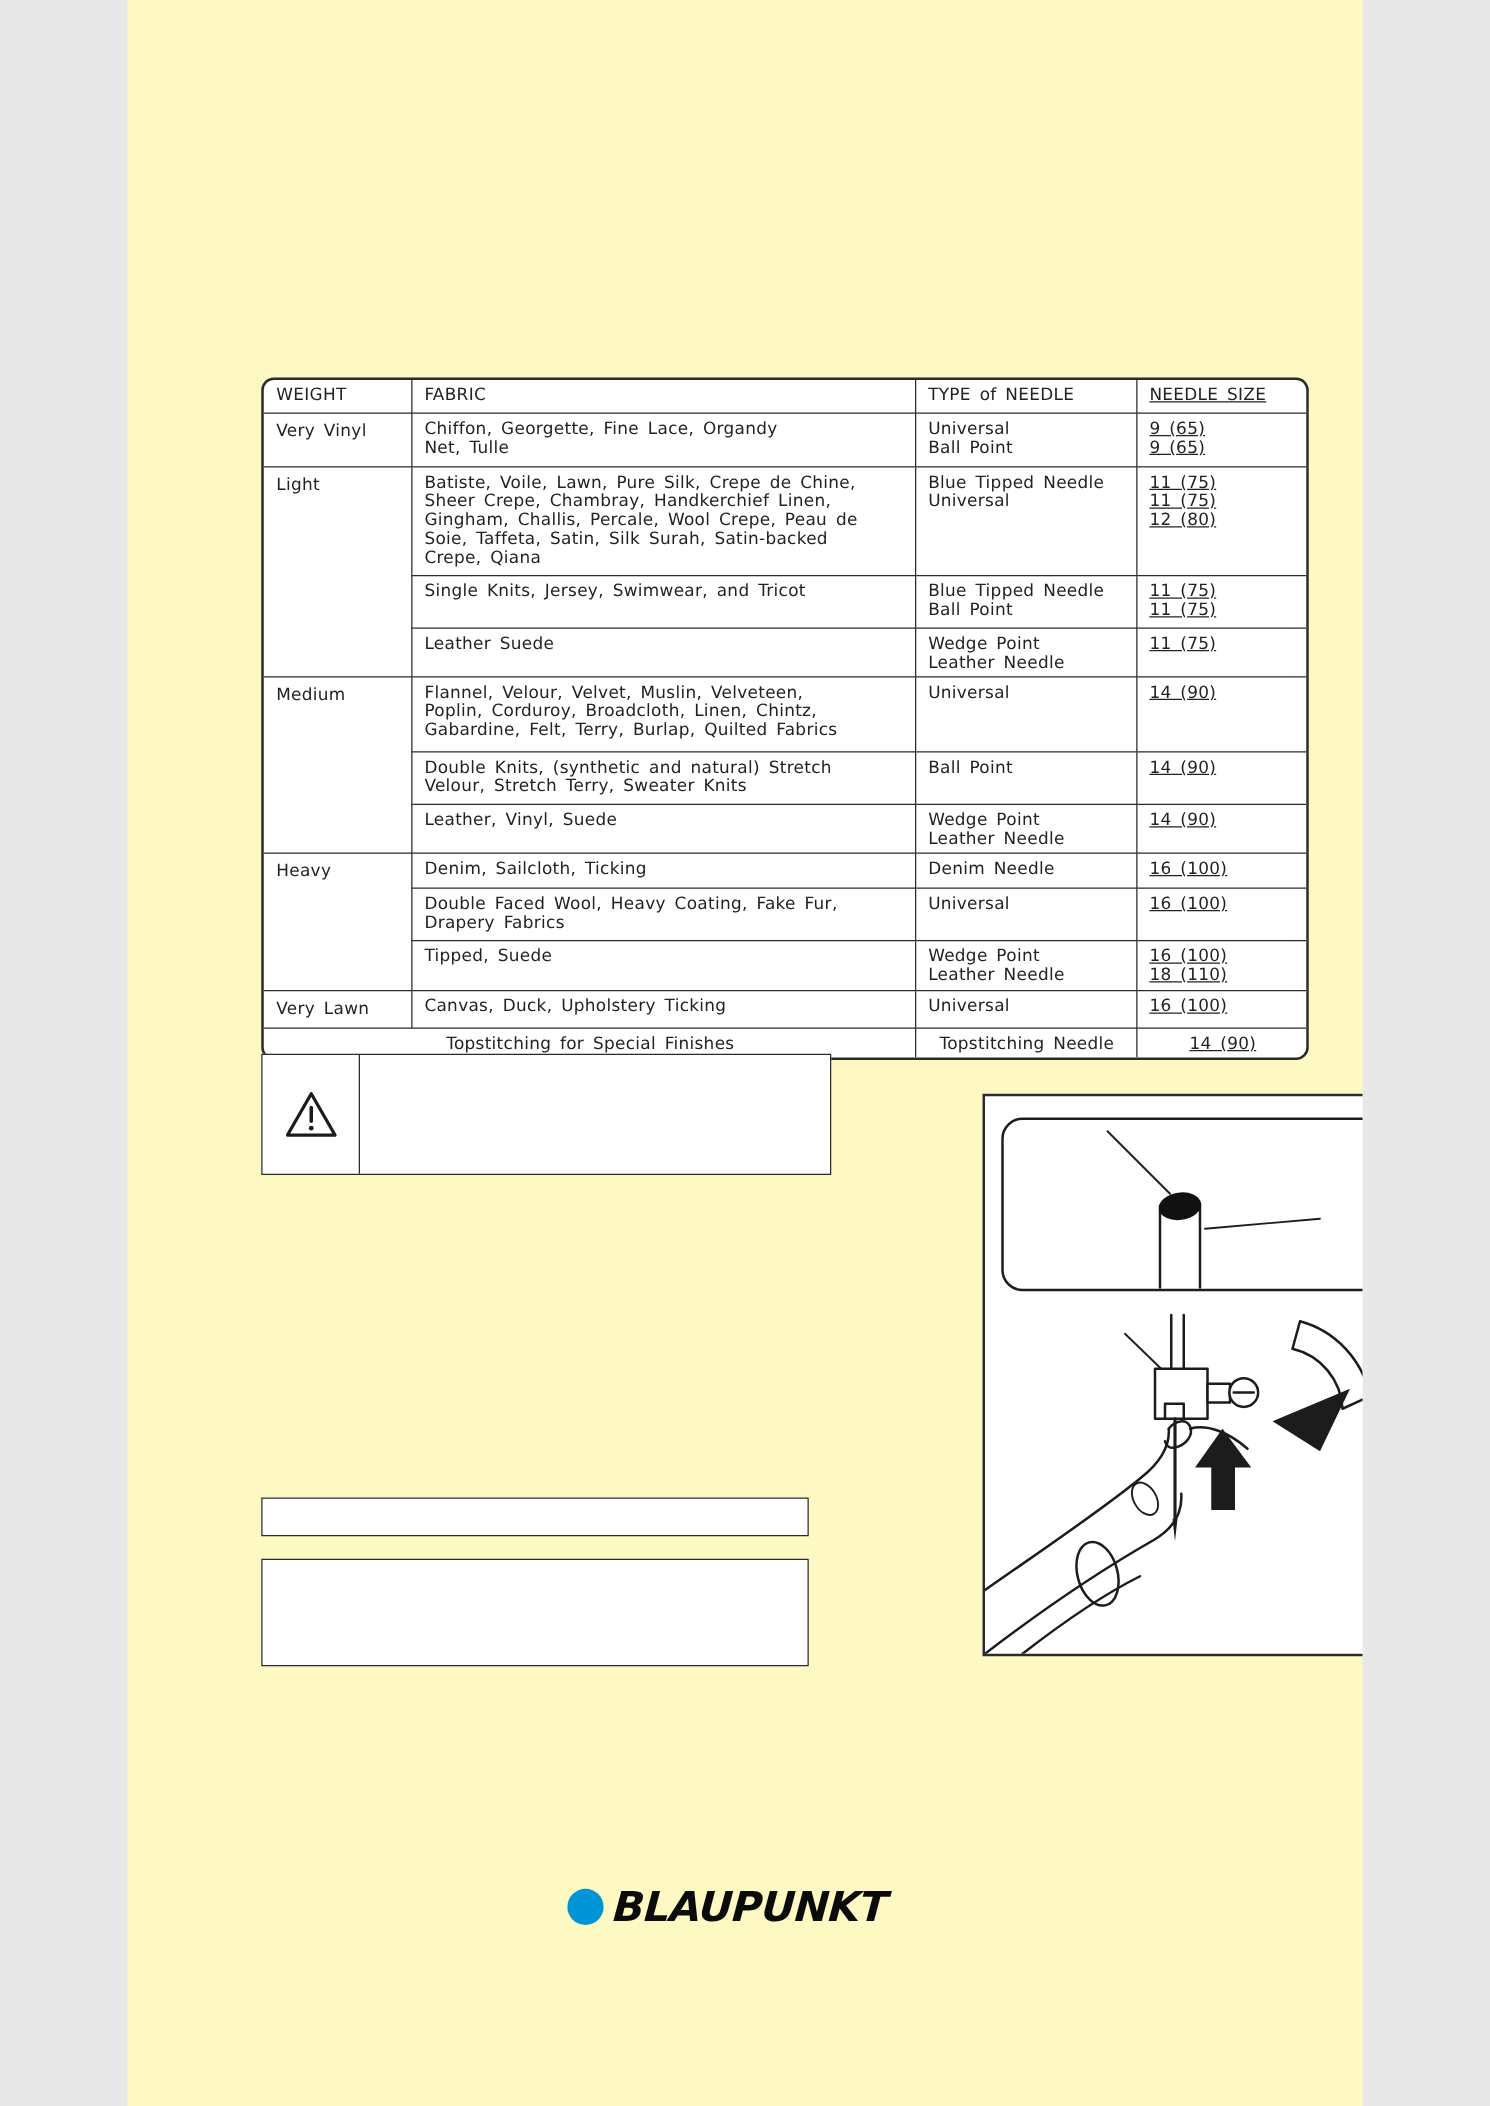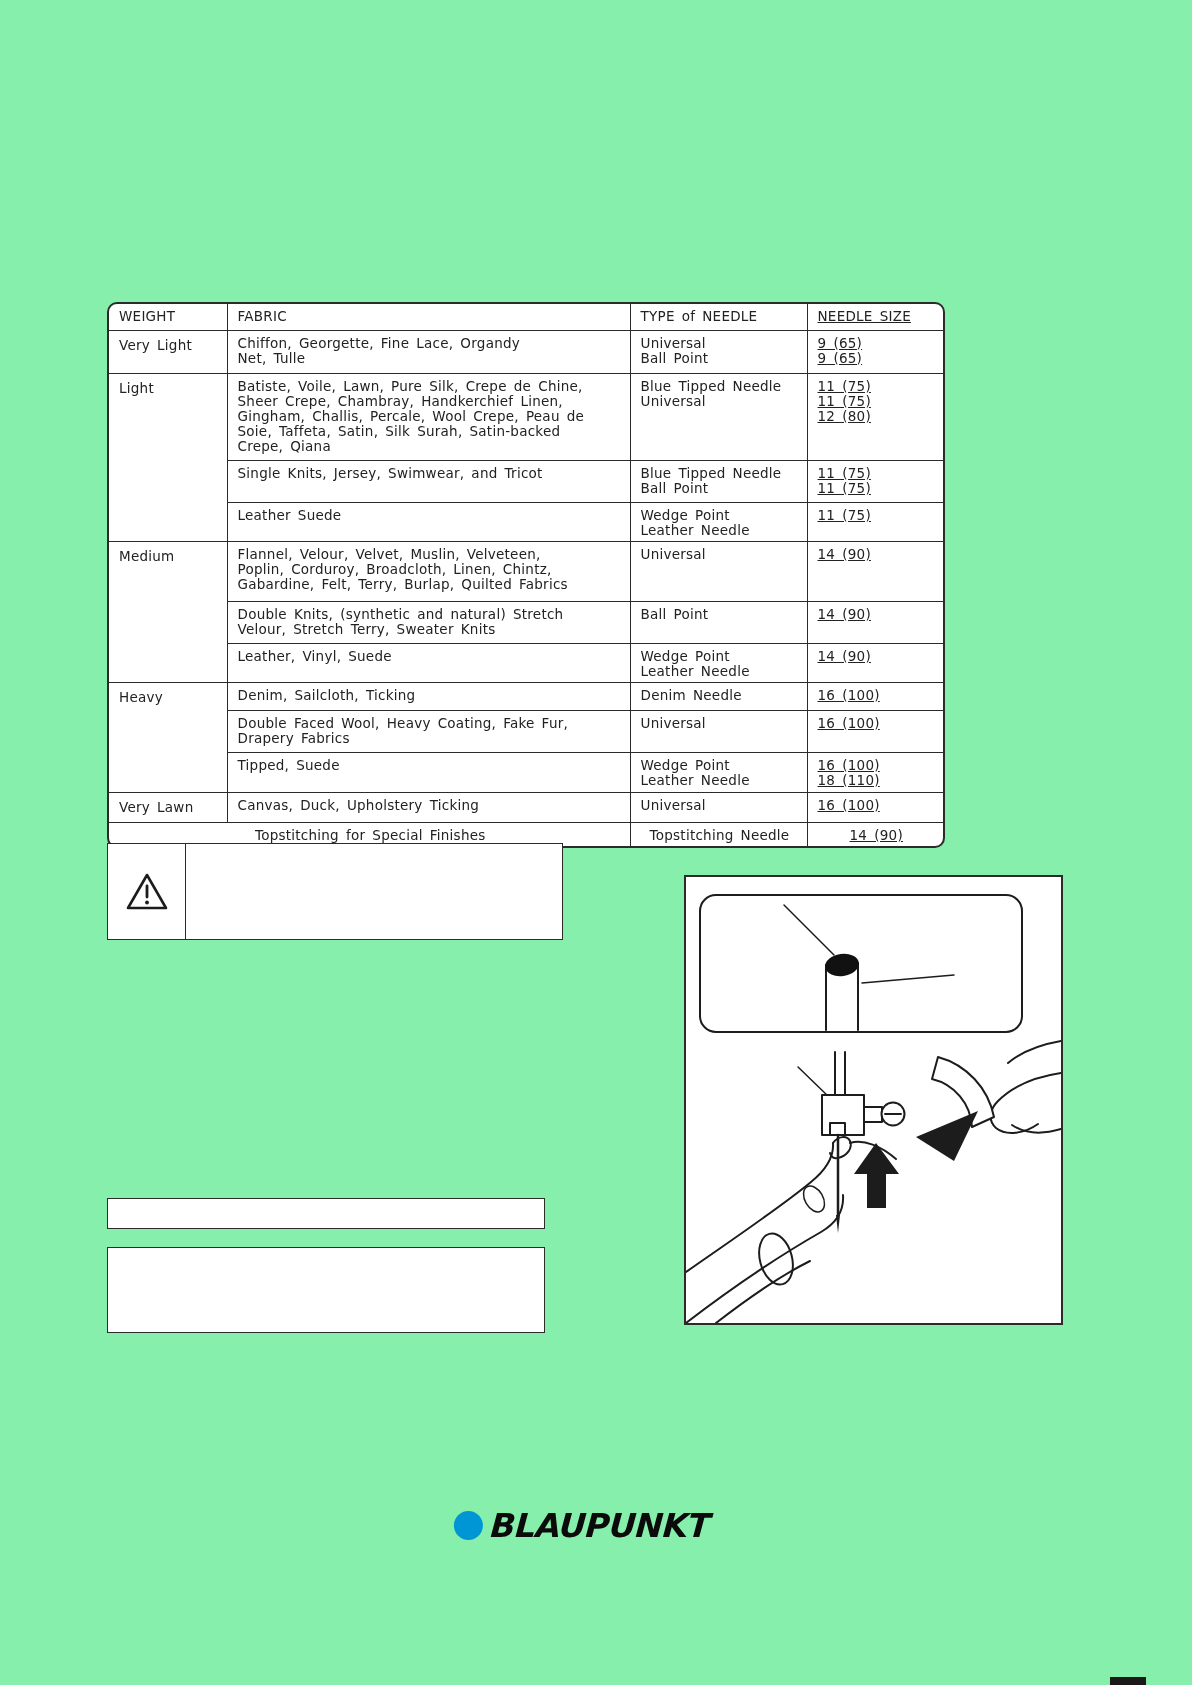--- a/index.html
+++ b/index.html
@@ -1,21 +1,21 @@
 <!DOCTYPE html>
 <html><head>
 <meta charset="utf-8">
 <style>
   * { box-sizing: border-box; margin: 0; padding: 0; }
   html, body { background: #e8e8e8; }
   .page {
     position: relative;
-    width: 1192px;
+    width: 988px;
     height: 1685px;
-    background: #86efac;
+    background: #fef9c3;
     margin: 0 auto;
     font-family: "DejaVu Sans", sans-serif;
     color: #1f1f1f;
     overflow: hidden;
   }
 
   
   #needle-table-wrap {
     position: absolute;
     left: 107px;
@@ -146,21 +146,21 @@
     <thead>
           <tr>
             <th class="first-col">WEIGHT</th>
             <th>FABRIC</th>
             <th>TYPE of NEEDLE</th>
             <th class="last-col">NEEDLE SIZE</th>
           </tr>
         </thead>
         <tbody>
           <tr style="height: 43px;">
-            <td rowspan="1" class="weight first-col">Very Light</td>
+            <td rowspan="1" class="weight first-col">Very Vinyl</td>
             <td>Chiffon, Georgette, Fine Lace, Organdy
 Net, Tulle</td>
             <td>Universal
 Ball Point</td>
             <td class="last-col">9 (65)
 9 (65)</td>
           </tr>
           <tr style="height: 87px;">
             <td rowspan="3" class="weight first-col">Light</td>
             <td>Batiste, Voile, Lawn, Pure Silk, Crepe de Chine,

